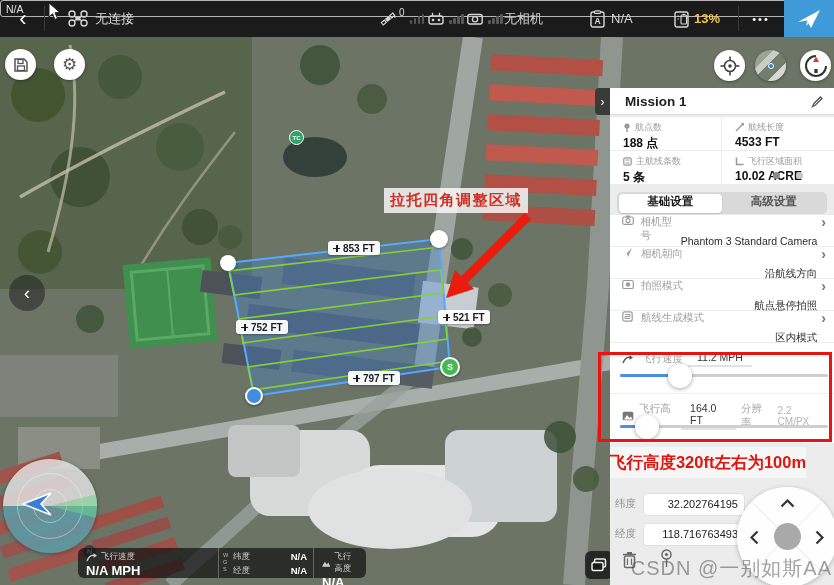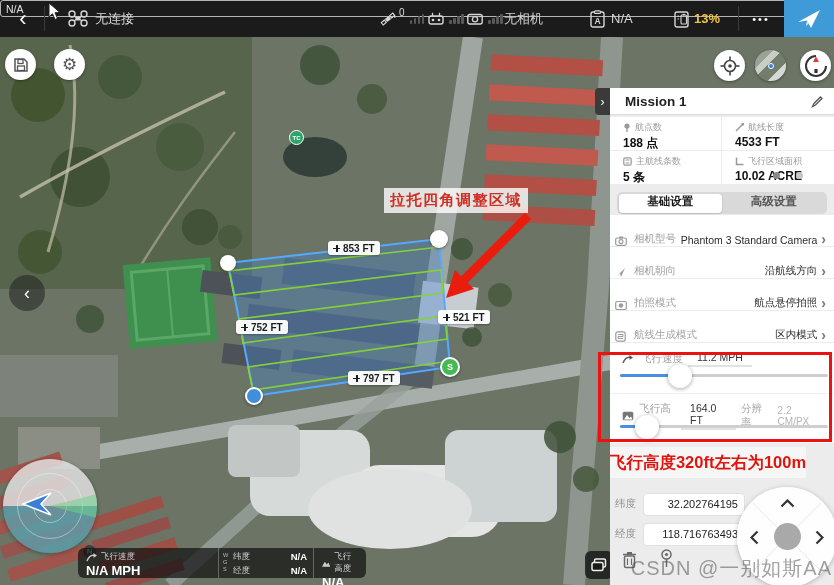--- a/index.html
+++ b/index.html
@@ -111,21 +111,21 @@
   .page-dots i { width:7px; height:7px; border-radius:50%; }
   .dot-a { background:#8a8a8a; } .dot-b { background:#c6c6c6; }
 
   .tabs { position:absolute; left:7px; top:104px; width:210px; height:22px; background:#d9d9d9; border-radius:5px;
           display:flex; padding:1.5px; }
   .tab { flex:1; display:flex; justify-content:center; font-size:11.5px; font-weight:bold;
          color:#555; cursor:pointer; }
   .tab.active { background:#fff; border-radius:4px; color:#1a1a1a; box-shadow:0 1px 2px rgba(0,0,0,.15); }
 
   .settings { position:absolute; left:0; top:127px; width:100%; background:#fff; }
-  .set-row { height:32px; display:flex; align-items:flex-end; padding:0 8px 0 5px; border-bottom:1px solid #ededed; cursor:pointer; }
+  .set-row { height:32px; display:flex; align-items:flex-start; padding:0 8px 0 12px; border-bottom:1px solid #ededed; cursor:pointer; }
   .set-ico { width:14px; color:#9b9b9b; display:flex; }
   .set-label { font-size:10.5px; color:#a0a0a0; margin-left:5px; }
   .set-value { flex:1; text-align:right; font-size:10.5px; color:#2c2c2c; white-space:nowrap;margin-top:20px; }
   .set-chev { color:#777; font-size:14px; font-weight:bold; margin-left:4px; line-height:1; }
 
   .sliders { position:absolute; left:0; top:255px; width:100%; height:100px; background:#fff; }
   .sl-row { position:relative; height:50px; }
   .sl-row + .sl-row { border-top:1px solid #efefef; }
   .sl-head { display:flex; align-items:center; padding:8px 10px 0 12px; gap:5px; }
   .sl-label { font-size:10.5px; color:#a0a0a0; }

